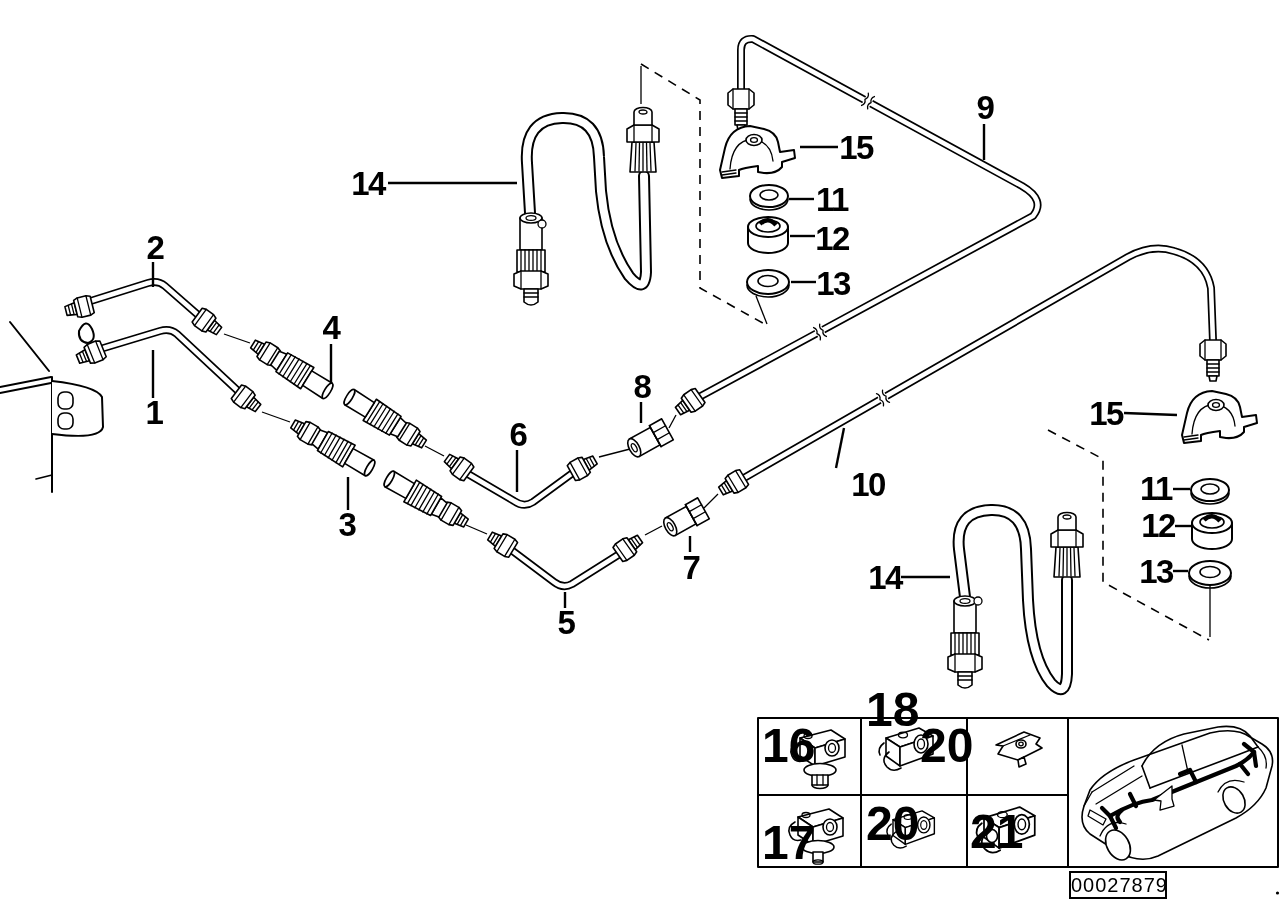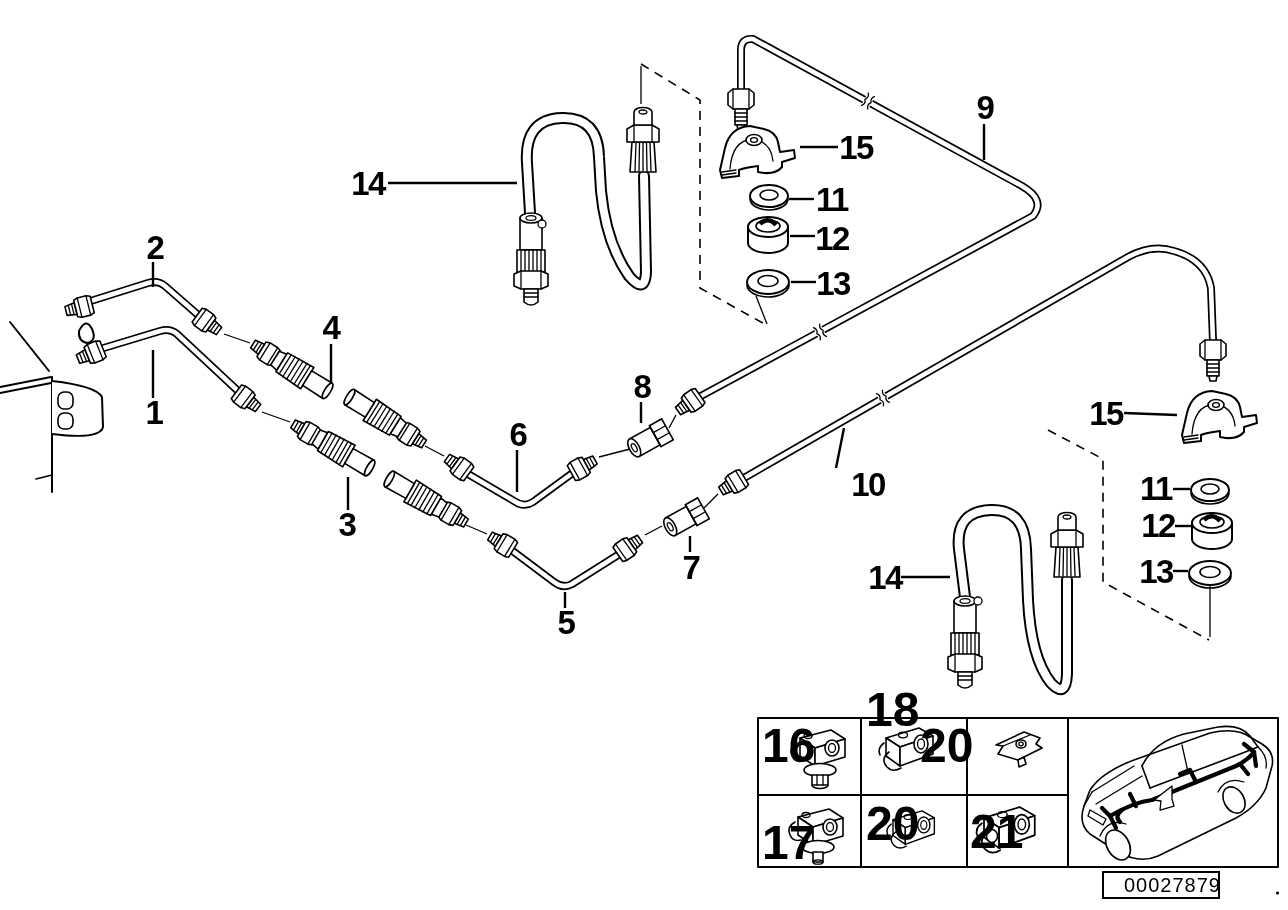--- a/index.html
+++ b/index.html
@@ -15,22 +15,22 @@
   .tubeI{stroke:#fff;stroke-width:4.6;fill:none;stroke-linecap:round;stroke-linejoin:round;}
   .hoseO{stroke:#000;stroke-width:12;fill:none;stroke-linecap:round;stroke-linejoin:round;}
   .hoseI{stroke:#fff;stroke-width:8;fill:none;stroke-linecap:round;stroke-linejoin:round;}
   .lead{stroke:#000;stroke-width:2.4;fill:none;}
   .thin{stroke:#000;stroke-width:1.3;fill:none;}
   .dash{stroke:#000;stroke-width:1.6;fill:none;stroke-dasharray:9 7;}
   .bold{stroke:#000;stroke-width:4.2;fill:none;stroke-linecap:round;stroke-linejoin:round;}
   .callout{position:absolute;transform:translate(-50%,-50%);font-weight:bold;font-size:33px;
            letter-spacing:-1.5px;line-height:1;white-space:nowrap;}
   .legend-num{position:absolute;font-weight:bold;font-size:48px;line-height:1;}
-  .plate{position:absolute;left:1102px;top:871px;width:94px;height:24px;border:2px solid #000;
-         font-size:20px;line-height:24px;padding-left:20px;letter-spacing:1px;}
+  .plate{position:absolute;left:1069px;top:871px;width:94px;height:24px;border:2px solid #000;
+         font-size:20px;line-height:24px;padding-left:0;letter-spacing:1px;}
 </style>
 </head>
 <body>
 
 <div class="stage">
 
 <svg width="1288" height="910" viewBox="0 0 1288 910">
   <defs>
 
     <g id="fitm">

